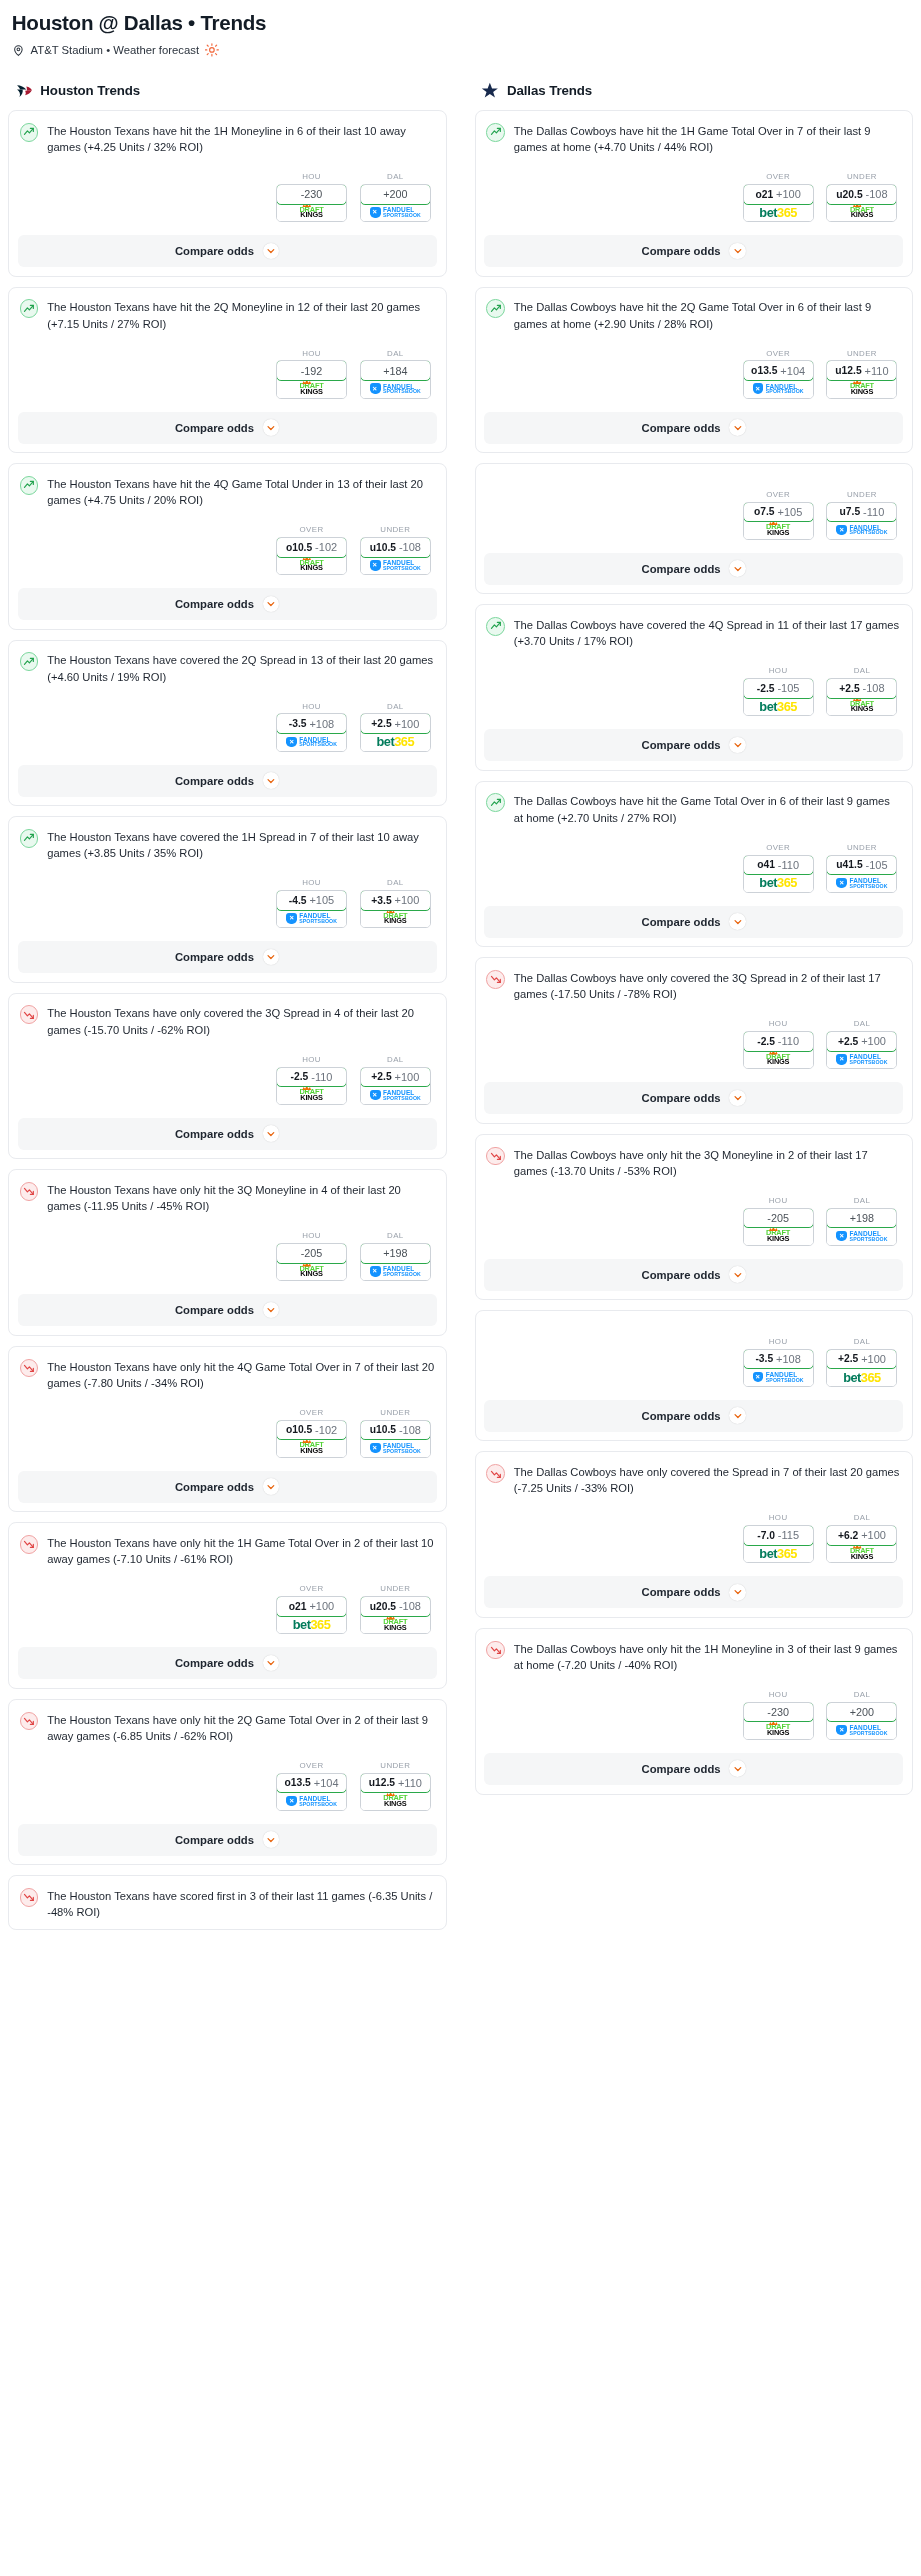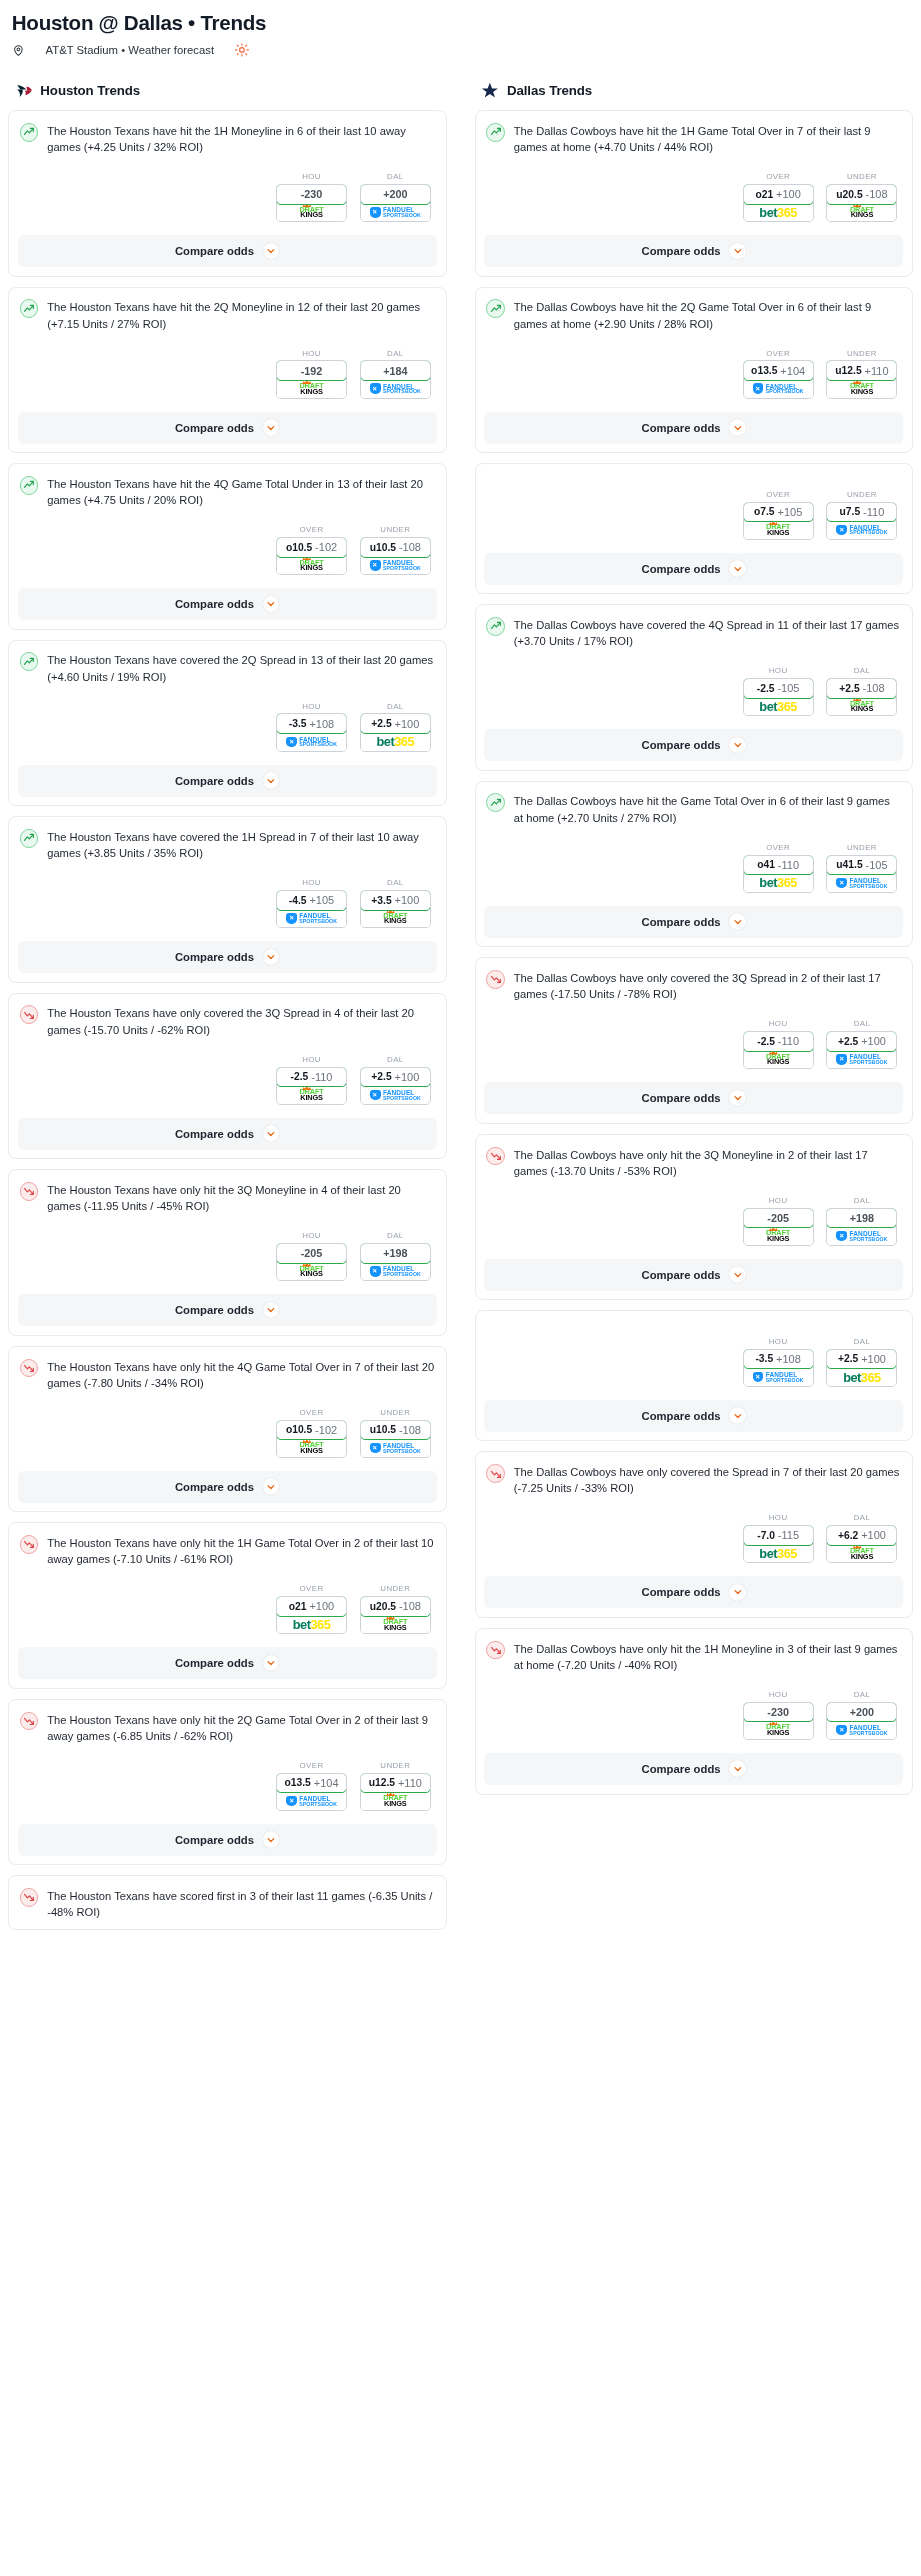--- a/index.html
+++ b/index.html
@@ -17,21 +17,21 @@
   .page-title {
     font-size: 20.6px;
     font-weight: 700;
     letter-spacing: -0.3px;
     color: #131c26;
     line-height: 1.1;
   }
   .venue-row {
     display: flex;
     align-items: center;
-    gap: 21px;
+    gap: 6px;
     margin-top: 8.8px;
     font-size: 11.3px;
     color: #2b333d;
   }
   .venue-text { font-size: 11.3px; color: #2b333d; }
   .pin-icon { width: 12.8px; height: 12.8px; display: block; flex: 0 0 auto; }
   .sun-icon { width: 13.8px; height: 13.8px; display: block; flex: 0 0 auto; }
 
   
   .columns {
@@ -118,21 +118,21 @@
     display: flex;
     align-items: center;
     justify-content: center;
     gap: 2.9px;
     background: #fff;
     position: relative;
     z-index: 1;
   }
   .odds-line { font-size: 10.3px; font-weight: 700; color: #14181f; }
   .odds-price { font-size: 11px; color: #6c737d; }
-  .odds-price.solo { color: #4a5158; font-weight: 700; font-size: 10.8px; }
+  .odds-price.solo { color: #4a5158; font-weight: 400; font-size: 10.8px; }
   .book-strip {
     height: 17.7px;
     display: flex;
     align-items: center;
     justify-content: center;
     background: #fff;
   }
 
   
   .bk { display: flex; align-items: center; justify-content: center; }

